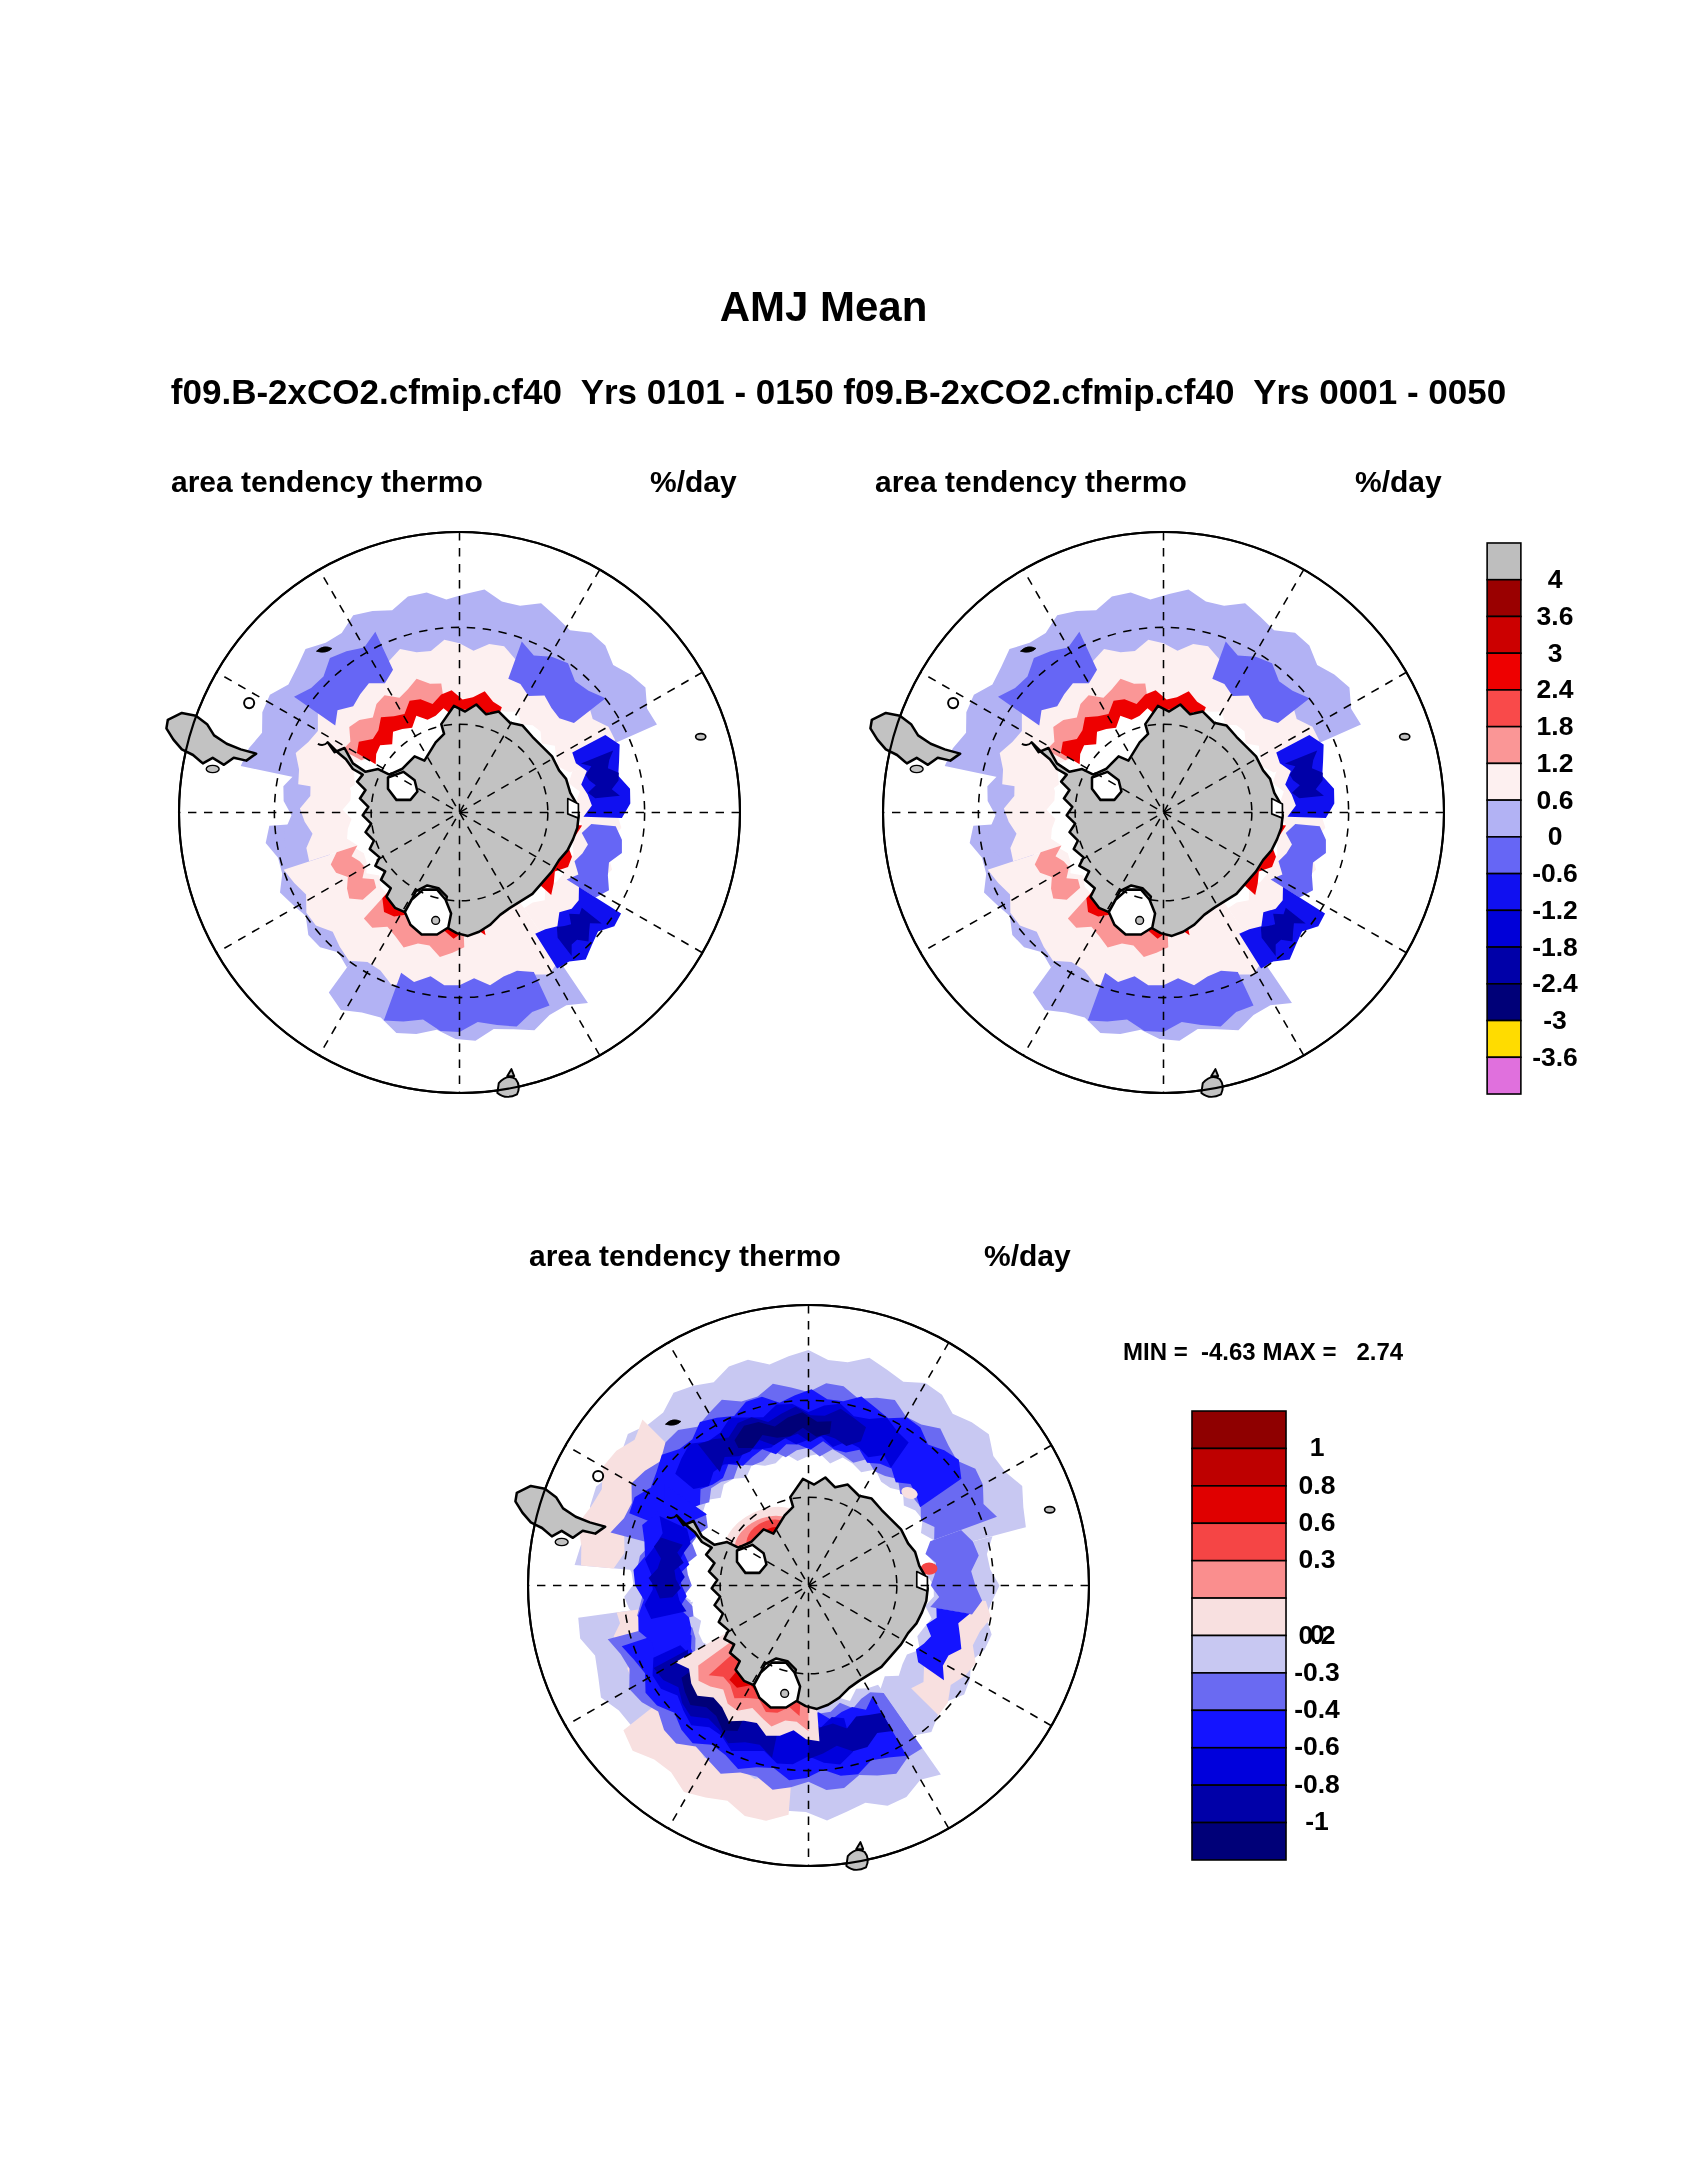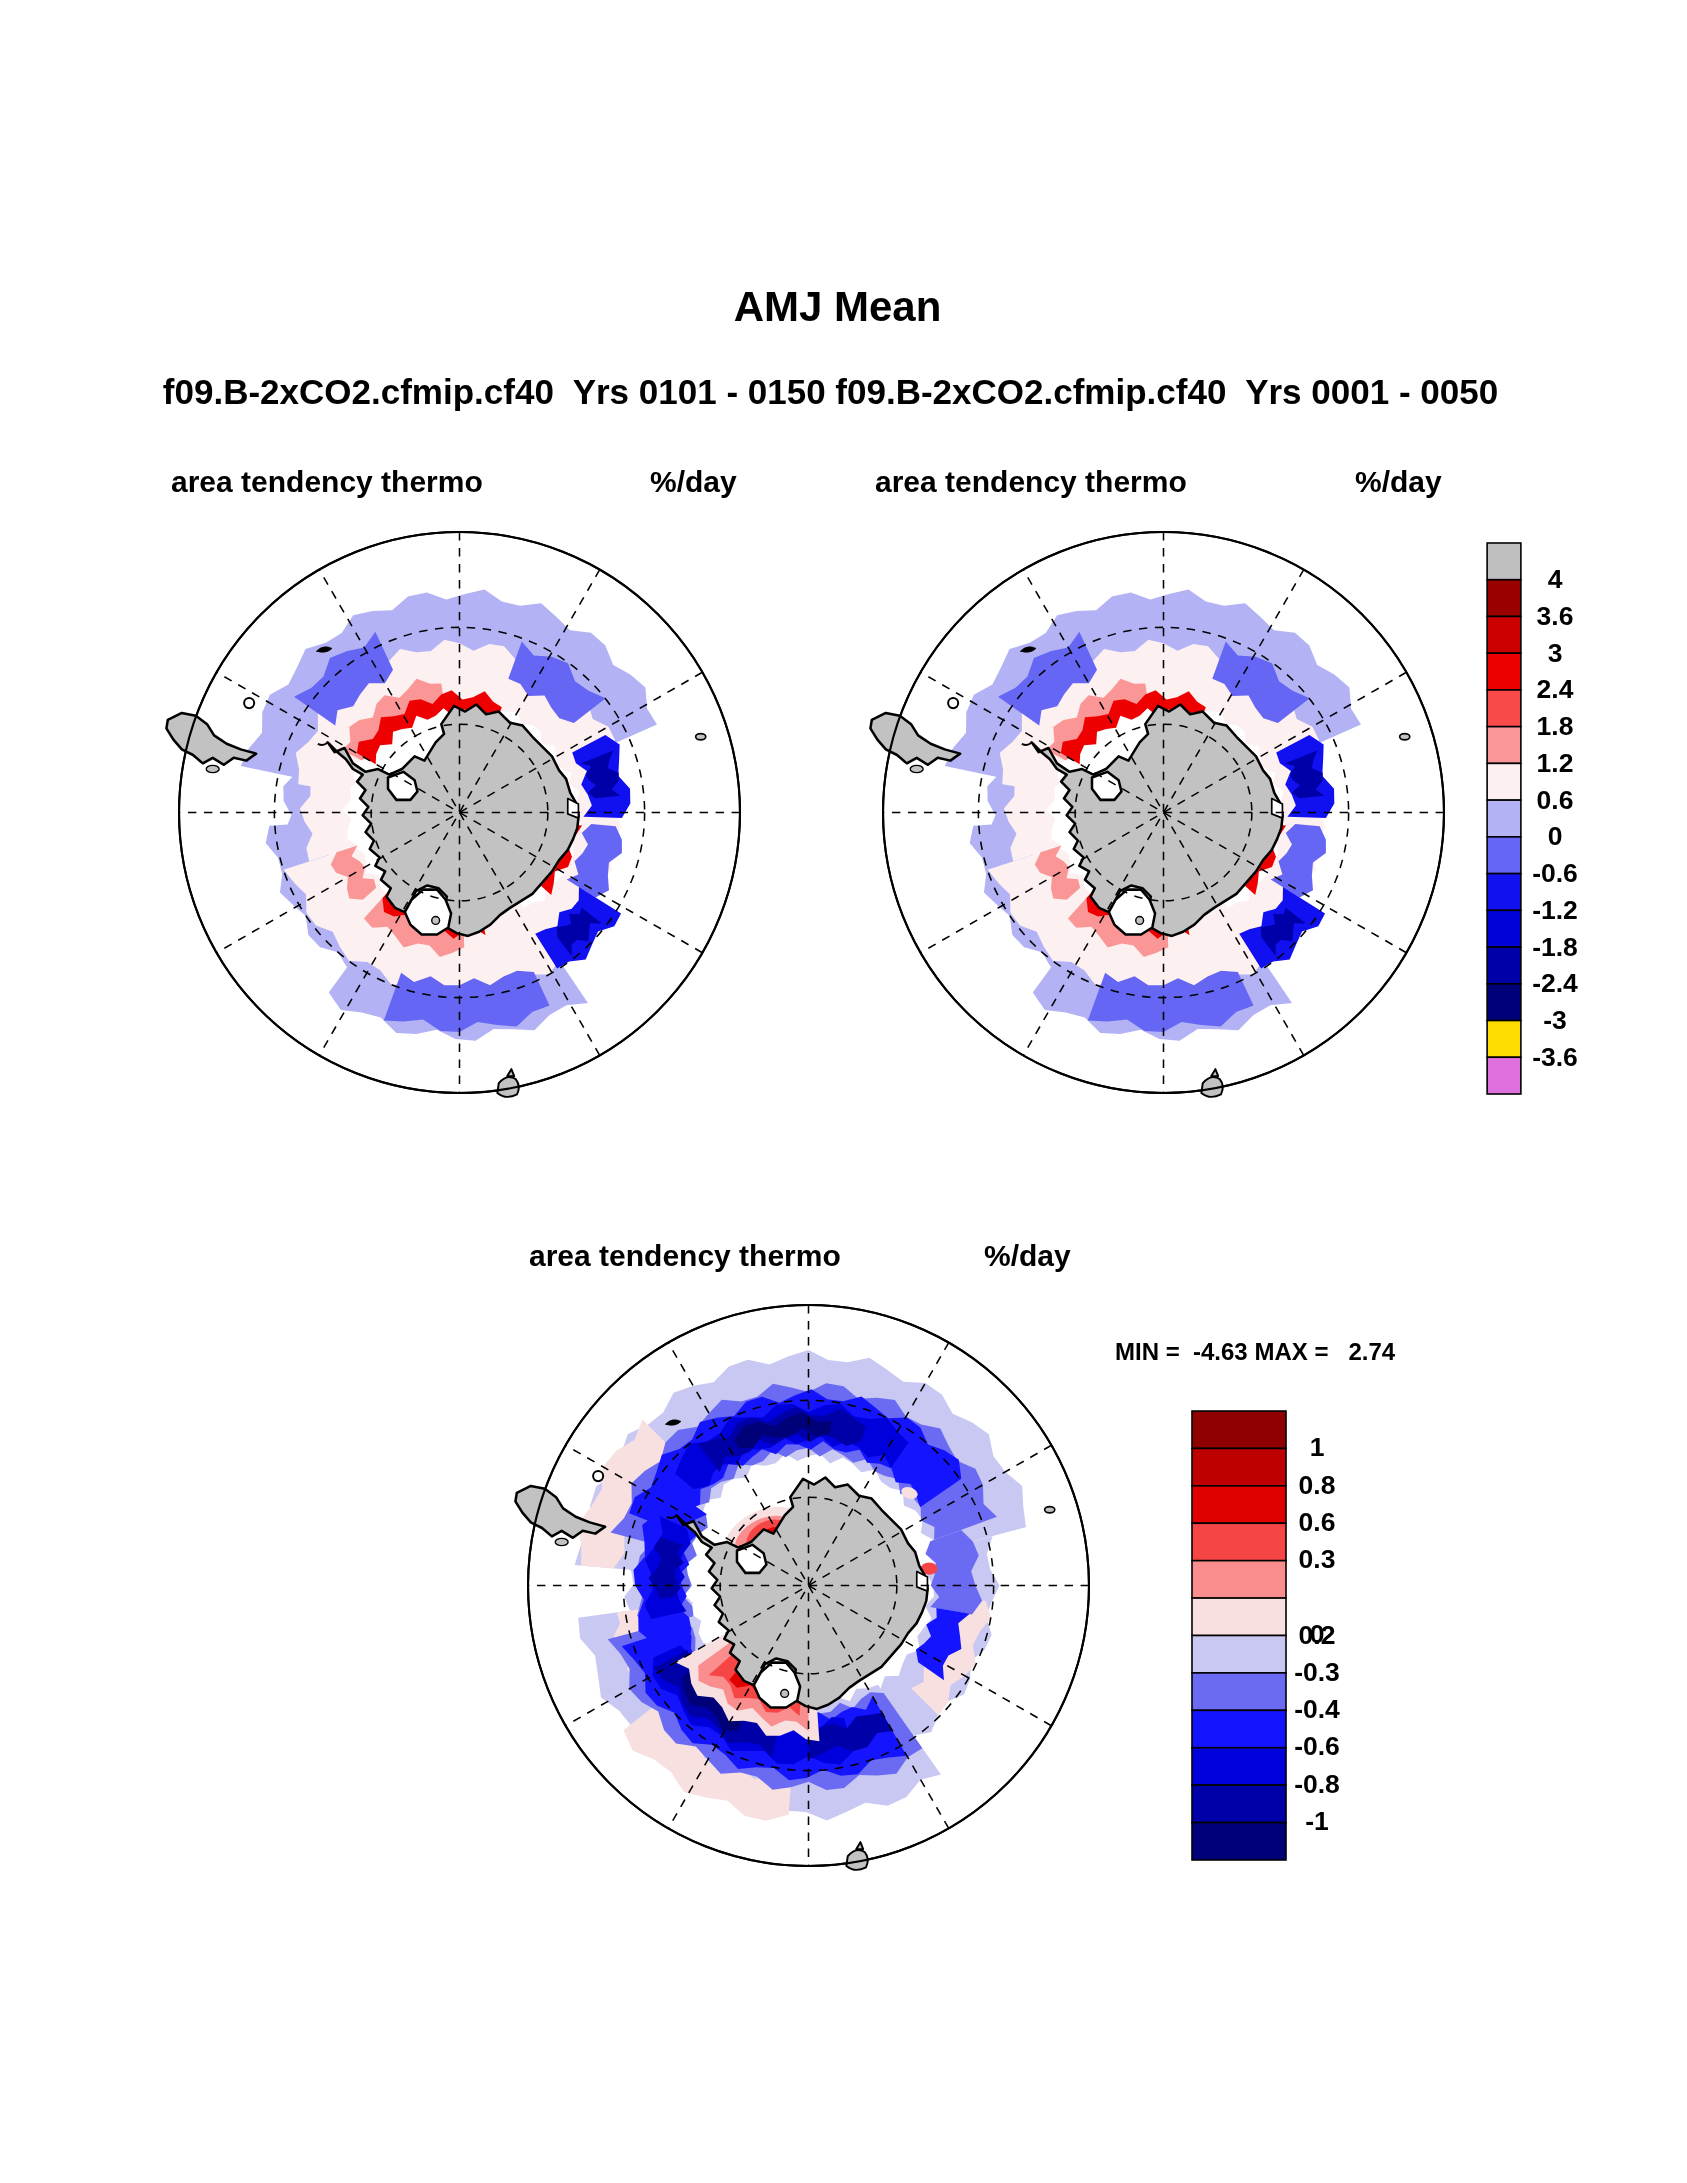--- a/index.html
+++ b/index.html
@@ -1,21 +1,21 @@
 <!DOCTYPE html>
 <html style="font-size:10.6px"><head>
 <meta charset="utf-8">
 <style>
   html,body{margin:0;padding:0;background:#ffffff;}
   .page{position:relative;width:1687px;height:2183px;background:#ffffff;overflow:hidden;
         font-family:"Liberation Sans", sans-serif;font-weight:bold;color:#000;}
   .abs{position:absolute;}
   .ctr{text-align:center;}
-  .pre{white-space:pre;}
-  .t-main{top:283px;left:0;width:1647px;font-size:42px;padding-left:14px;}
+  .pre{white-space:pre;margin-left:8px;}
+  .t-main{top:283px;left:0;width:1647px;font-size:42px;}
   .t-sub{top:372px;left:0;width:1661px;font-size:35px;}
   .plabel{font-size:30px;top:465px;}
   .plabel2{font-size:30px;top:1239px;}
   .t-diff{top:1150px;left:0;width:1641px;font-size:35px;}
   .minmax{left:1115px;top:1338px;font-size:24px;}
   .cb-label{position:absolute;width:126px;text-align:center;font-size:26.5px;line-height:29px;}
   .map-box{position:absolute;}
   svg{display:block;}
 </style>
 </head>

